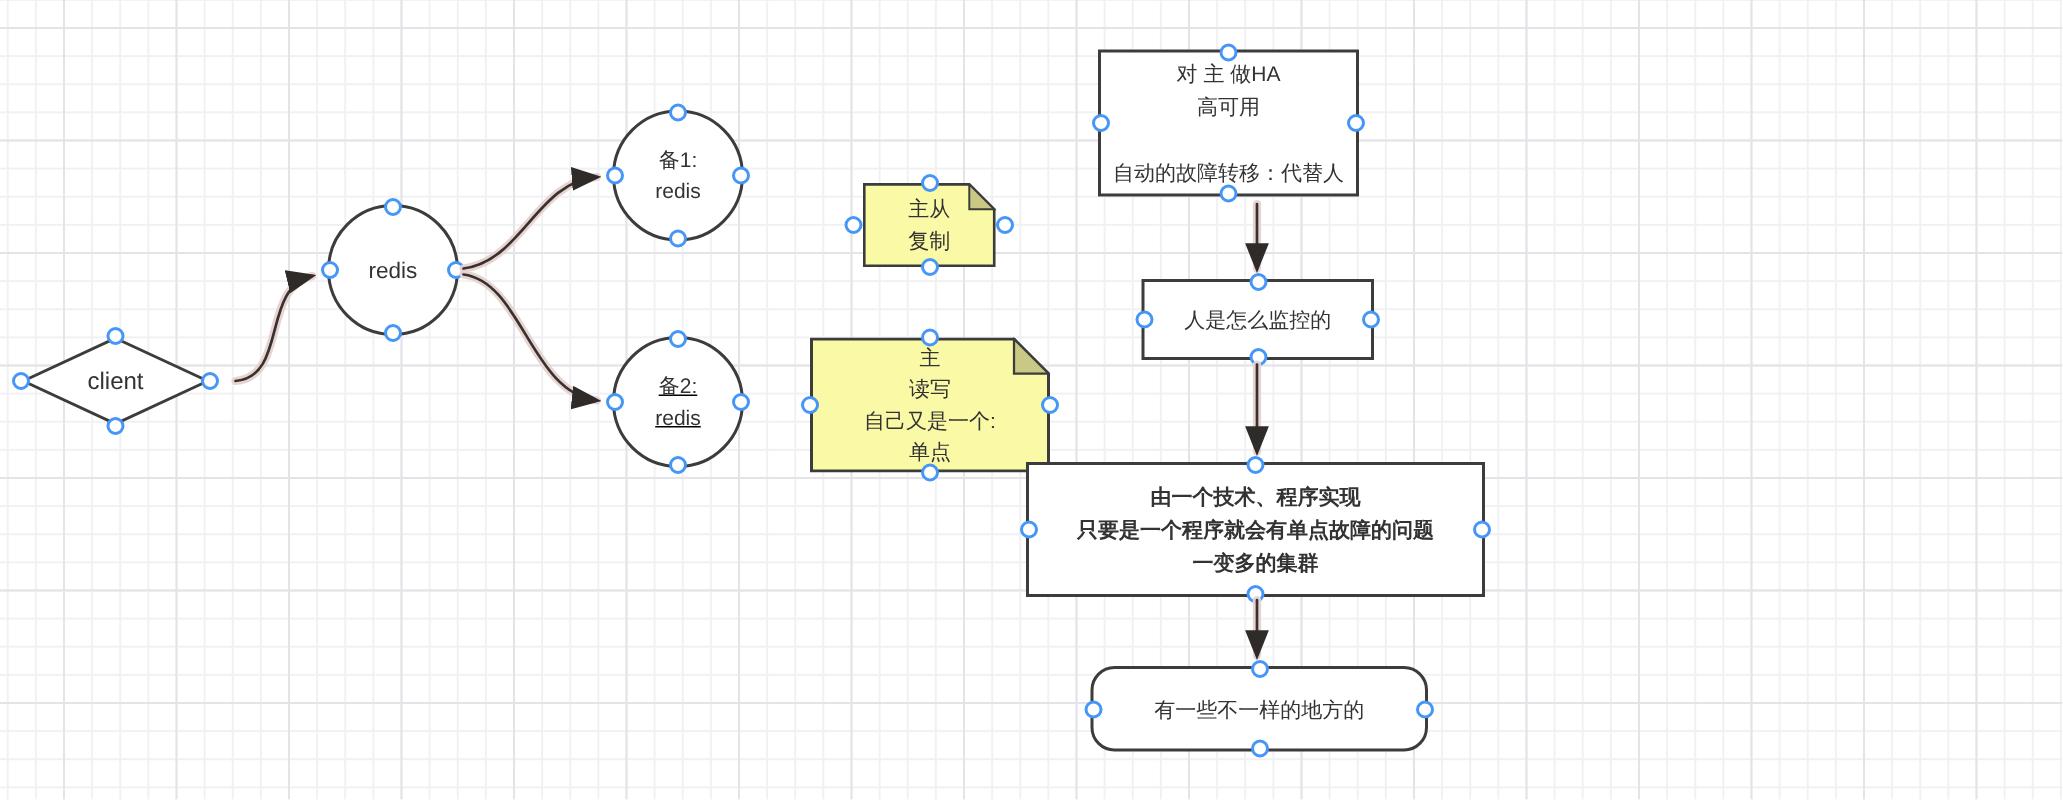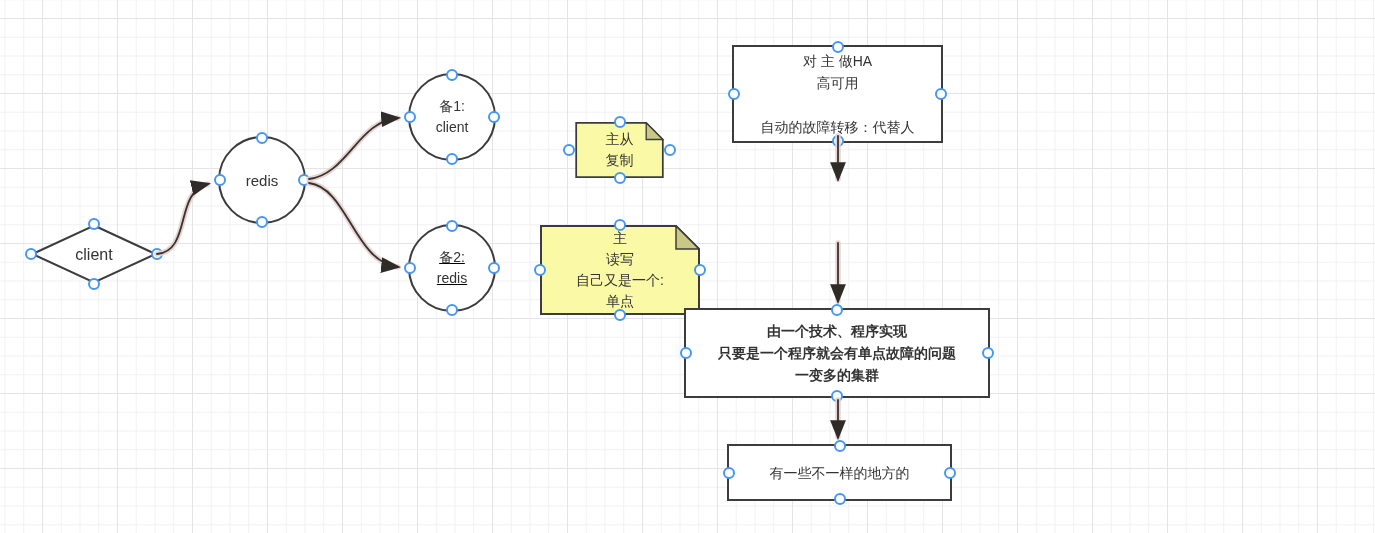--- a/index.html
+++ b/index.html
@@ -40,42 +40,42 @@
   
   .edge-layer{position:absolute;left:0;top:0;width:1375px;height:533px;z-index:6;pointer-events:none;}
   .halo{fill:none;stroke:#e6d2d0;stroke-width:5.5;stroke-linecap:round;opacity:0.95;}
   .wire{fill:none;stroke:#38322f;stroke-width:1.8;stroke-linecap:round;}
 </style>
 </head>
 <body>
 
 <div class="canvas">
 
-  <div class="node latin" style="left:31px;top:224px;width:126px;height:60px;">
+  <div class="node latin" style="left:14px;top:224px;width:126px;height:60px;">
     <svg class="shape-svg" viewBox="0 0 126 60">
       <polygon points="63,1.5 124.5,30 63,58.5 1.5,30" fill="#ffffff" stroke="#3c3c3c" stroke-width="2"></polygon>
     </svg>
     <span class="label">client</span>
   <div class="handle h-top"></div>
       <div class="handle h-right"></div>
       <div class="handle h-bottom"></div>
       <div class="handle h-left"></div>
     </div>
 
   <div class="node circle-node latin" style="left:218px;top:136px;width:88px;height:88px;">
     <span class="label" style="font-size:15px;">redis</span>
   <div class="handle h-top"></div>
       <div class="handle h-right"></div>
       <div class="handle h-bottom"></div>
       <div class="handle h-left"></div>
     </div>
 
   <div class="node circle-node" style="left:408px;top:73px;width:88px;height:88px;">
     <span class="label">备1:
-client</span>
+redis</span>
   <div class="handle h-top"></div>
       <div class="handle h-right"></div>
       <div class="handle h-bottom"></div>
       <div class="handle h-left"></div>
     </div>
 
   <div class="node circle-node" style="left:408px;top:224px;width:88px;height:88px;text-decoration:underline;">
     <span class="label">备2:
 redis</span>
   <div class="handle h-top"></div>
@@ -106,43 +106,50 @@
     <span class="label">主
 读写
 自己又是一个:
 单点</span>
   <div class="handle h-top"></div>
       <div class="handle h-right"></div>
       <div class="handle h-bottom"></div>
       <div class="handle h-left"></div>
     </div>
 
-  <div class="node rect-node" style="left:732px;top:45px;width:211px;height:98px;">
+  <div class="node rect-node" style="left:732px;top:33px;width:174px;height:98px;">
     <span class="label">对 主 做HA
 高可用
 
 自动的故障转移：代替人</span>
   <div class="handle h-top"></div>
       <div class="handle h-right"></div>
       <div class="handle h-bottom"></div>
       <div class="handle h-left"></div>
     </div>
 
+  <div class="node rect-node" style="left:761px;top:186px;width:155px;height:54px;">
+    <span class="label">人是怎么监控的</span>
+  <div class="handle h-top"></div>
+      <div class="handle h-right"></div>
+      <div class="handle h-bottom"></div>
+      <div class="handle h-left"></div>
+    </div>
 
   <div class="node rect-node" style="left:684px;top:308px;width:306px;height:90px;font-weight:bold;">
     <span class="label">由一个技术、程序实现
 只要是一个程序就会有单点故障的问题
 一变多的集群</span>
   <div class="handle h-top"></div>
       <div class="handle h-right"></div>
       <div class="handle h-bottom"></div>
       <div class="handle h-left"></div>
     </div>
 
-  <div class="node rect-node" style="left:727px;top:444px;width:225px;height:57px;">
+  <div class="node rect-node" style="left:727px;top:444px;width:225px;height:57px;border-radius:16px;">
     <span class="label">有一些不一样的地方的</span>
   <div class="handle h-top"></div>
       <div class="handle h-right"></div>
       <div class="handle h-bottom"></div>
       <div class="handle h-left"></div>
     </div>
 
   <svg class="edge-layer" viewBox="0 0 1375 533">
     <defs>
       <marker id="arrow" viewBox="0 0 10 8" refX="8.5" refY="4" markerWidth="11" markerHeight="9" orient="auto-start-reverse">

